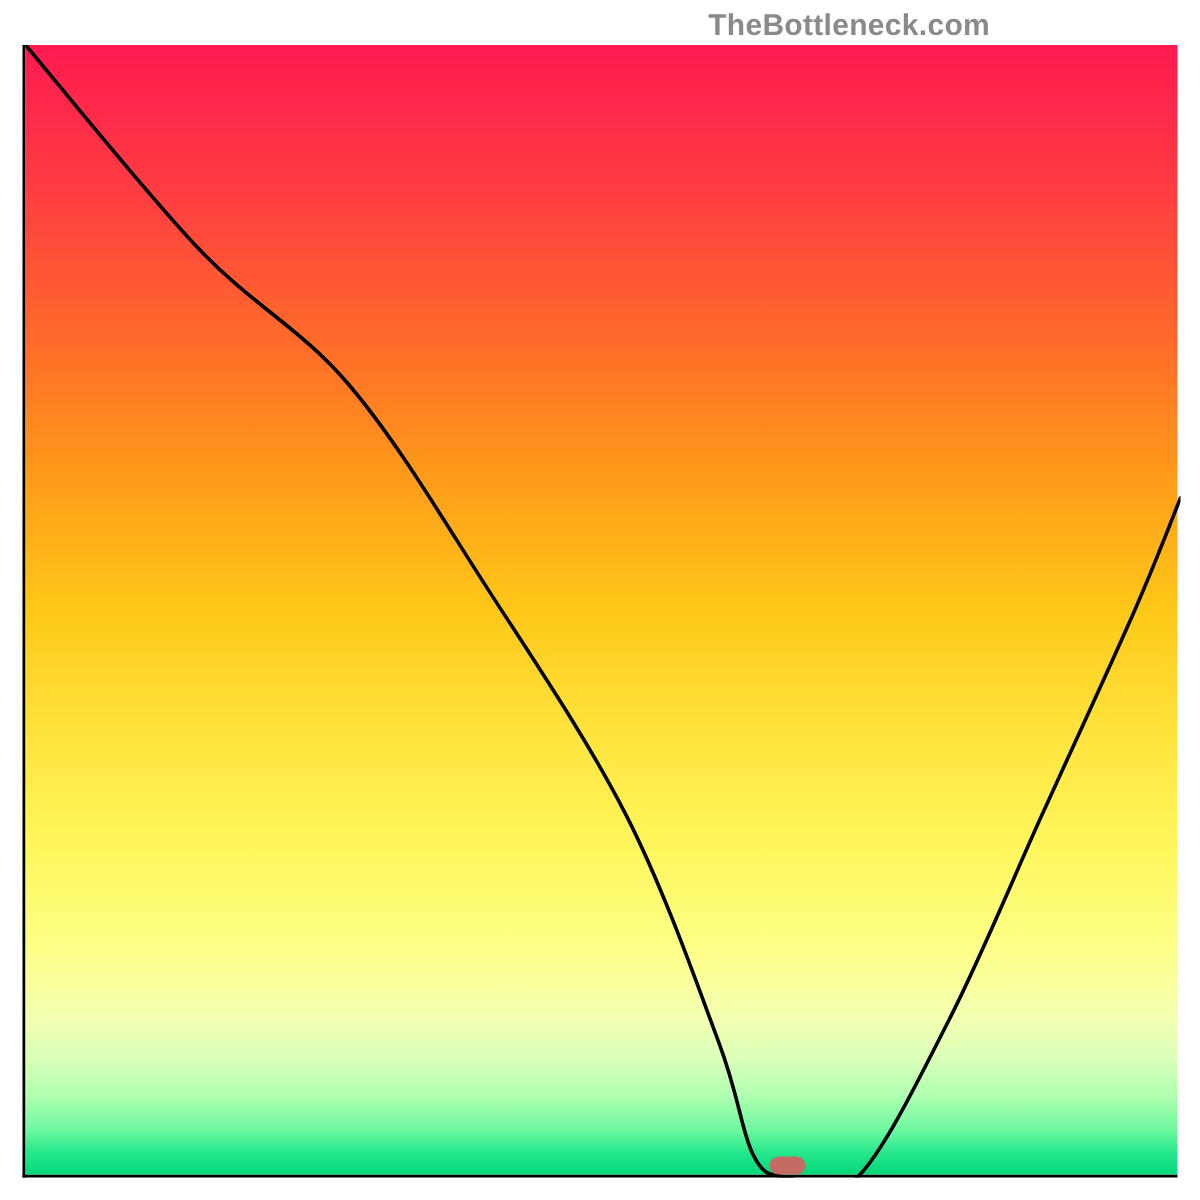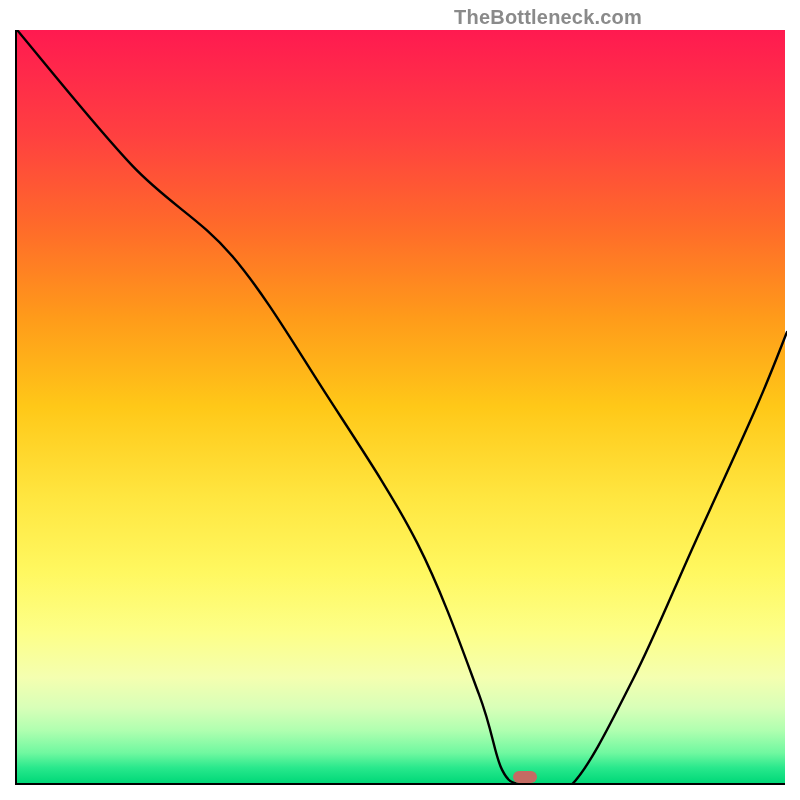--- a/index.html
+++ b/index.html
@@ -7,20 +7,21 @@
     padding: 0;
     width: 800px;
     height: 800px;
     background: #ffffff;
     font-family: Arial, Helvetica, sans-serif;
   }
   .container {
     position: relative;
     width: 652px;
     height: 800px;
+    padding-left: 18px;
   }
   .watermark {
     position: absolute;
     top: 6px;
     right: 10px;
     font-size: 20px;
     font-weight: bold;
     color: #8a8a8a;
     letter-spacing: 0.2px;
   }

